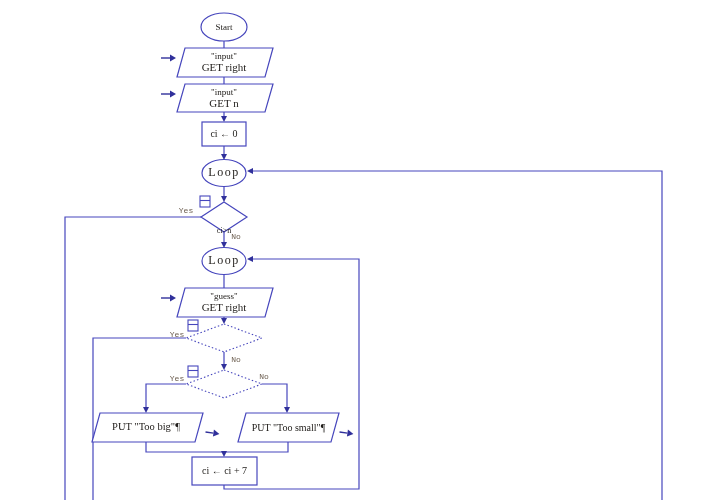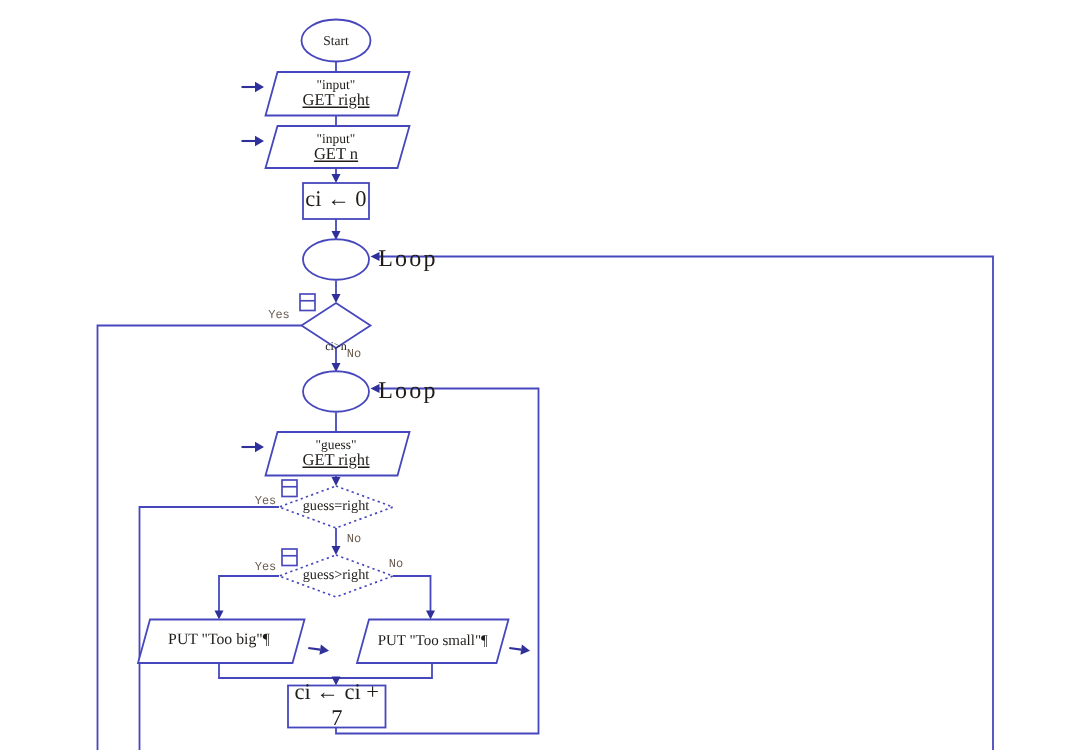--- a/index.html
+++ b/index.html
@@ -2,26 +2,26 @@
 <html><head>
 <meta charset="utf-8">
 <style>
   html,body{margin:0;padding:0;background:#ffffff;}
   #stage{position:relative;width:716px;height:500px;background:#ffffff;overflow:hidden;
          font-family:"Liberation Serif", serif;}
   #wires{position:absolute;left:0;top:0;width:716px;height:500px;}
   .lbl{position:absolute;display:flex;align-items:center;justify-content:center;
        text-align:center;color:#1f1c19;line-height:1.15;pointer-events:none;}
   .two-line .small{font-size:9px;}
-  .two-line .main{font-size:11px;text-decoration:underline;}
-  .oval-text{font-size:16px;letter-spacing:1.5px;margin-left:48px;}
+  .two-line .main{font-size:11px;}
+  .oval-text{font-size:12px;letter-spacing:1.5px;}
   .start-text{font-size:9px;}
   .cond-text{font-size:8px;}
   .hexcond-text{font-size:9.5px;}
-  .rect-text{font-size:15px;}
+  .rect-text{font-size:10px;}
   .put-text{font-size:10.5px;white-space:nowrap;}
   .yn{position:absolute;font-size:8px;color:#6b5d4f;font-family:Liberation Mono, monospace;
       display:flex;align-items:center;justify-content:center;}
 </style>
 </head>
 <body>
 
 <div id="stage">
 
   <svg id="wires" viewBox="0 0 716 500" xmlns="http://www.w3.org/2000/svg">
@@ -168,25 +168,23 @@
 
   <div class="lbl oval-text" style="left:202px;top:248px;width:44px;height:26px">Loop</div>
 
   <div class="lbl two-line" style="left:181px;top:289px;width:86px;height:26px">
     <div>
       <div class="small">"guess"</div>
       <div class="main">GET right</div>
     </div>
   </div>
 
-  <div class="lbl hexcond-text" style="left:186px;top:324px;width:76px;height:28px">guess=right</div>
   <div class="yn" style="left:167px;top:329px;width:20px;height:10px">Yes</div>
   <div class="yn" style="left:226px;top:354px;width:20px;height:10px">No</div>
 
-  <div class="lbl hexcond-text" style="left:186px;top:370px;width:76px;height:28px">guess&gt;right</div>
   <div class="yn" style="left:167px;top:373px;width:20px;height:10px">Yes</div>
   <div class="yn" style="left:254px;top:371px;width:20px;height:10px">No</div>
 
   <div class="lbl put-text" style="left:92px;top:413px;width:108px;height:29px">PUT "Too big"¶</div>
 
   <div class="lbl put-text" style="left:238px;top:413px;width:101px;height:29px;font-size:10px">PUT "Too small"¶</div>
 
   <div class="lbl rect-text" style="left:192px;top:457px;width:65px;height:28px">ci ← ci + 7</div>
 
 </div>

